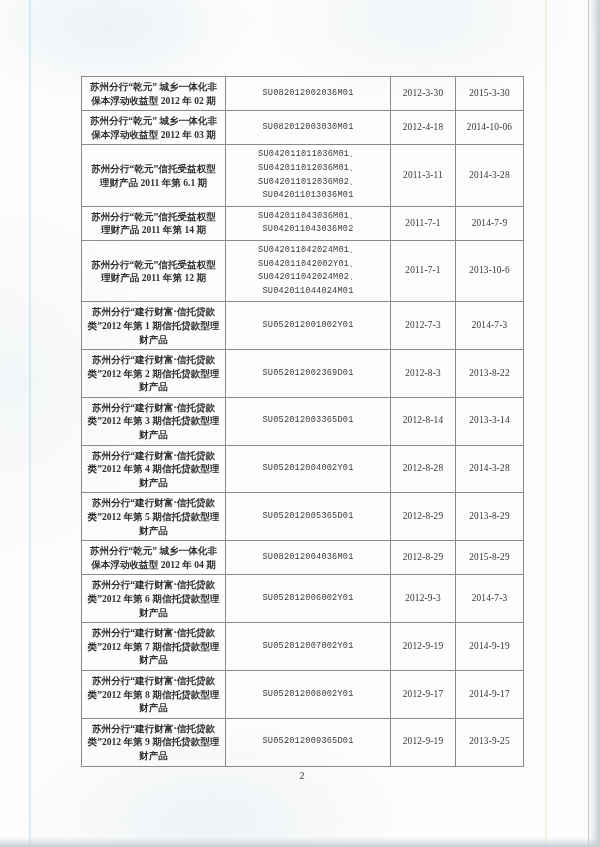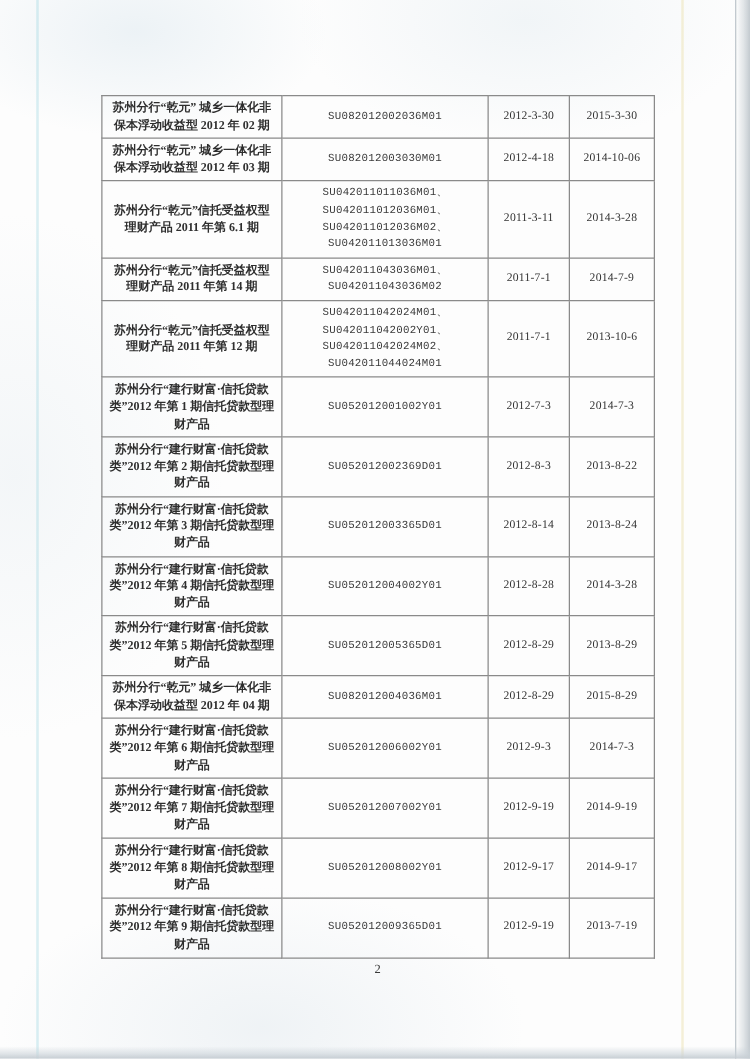--- a/index.html
+++ b/index.html
@@ -128,21 +128,21 @@
         <td class="product-code-cell">SU052012002369D01</td>
         <td class="start-date-cell">2012-8-3</td>
         <td class="end-date-cell">2013-8-22</td>
       </tr>
       <tr>
         <td class="product-name-cell">苏州分行“建行财富·信托贷款
 类”2012 年第 3 期信托贷款型理
 财产品</td>
         <td class="product-code-cell">SU052012003365D01</td>
         <td class="start-date-cell">2012-8-14</td>
-        <td class="end-date-cell">2013-8-24</td>
+        <td class="end-date-cell">2013-3-14</td>
       </tr>
       <tr>
         <td class="product-name-cell">苏州分行“建行财富·信托贷款
 类”2012 年第 4 期信托贷款型理
 财产品</td>
         <td class="product-code-cell">SU052012004002Y01</td>
         <td class="start-date-cell">2012-8-28</td>
         <td class="end-date-cell">2014-3-28</td>
       </tr>
       <tr>
@@ -183,18 +183,18 @@
         <td class="product-code-cell">SU052012008002Y01</td>
         <td class="start-date-cell">2012-9-17</td>
         <td class="end-date-cell">2014-9-17</td>
       </tr>
       <tr>
         <td class="product-name-cell">苏州分行“建行财富·信托贷款
 类”2012 年第 9 期信托贷款型理
 财产品</td>
         <td class="product-code-cell">SU052012009365D01</td>
         <td class="start-date-cell">2012-9-19</td>
-        <td class="end-date-cell">2013-7-19</td>
+        <td class="end-date-cell">2013-9-25</td>
       </tr>
     </tbody>
 </table>
 
 <div class="page-number">2</div>
 
 </body></html>

